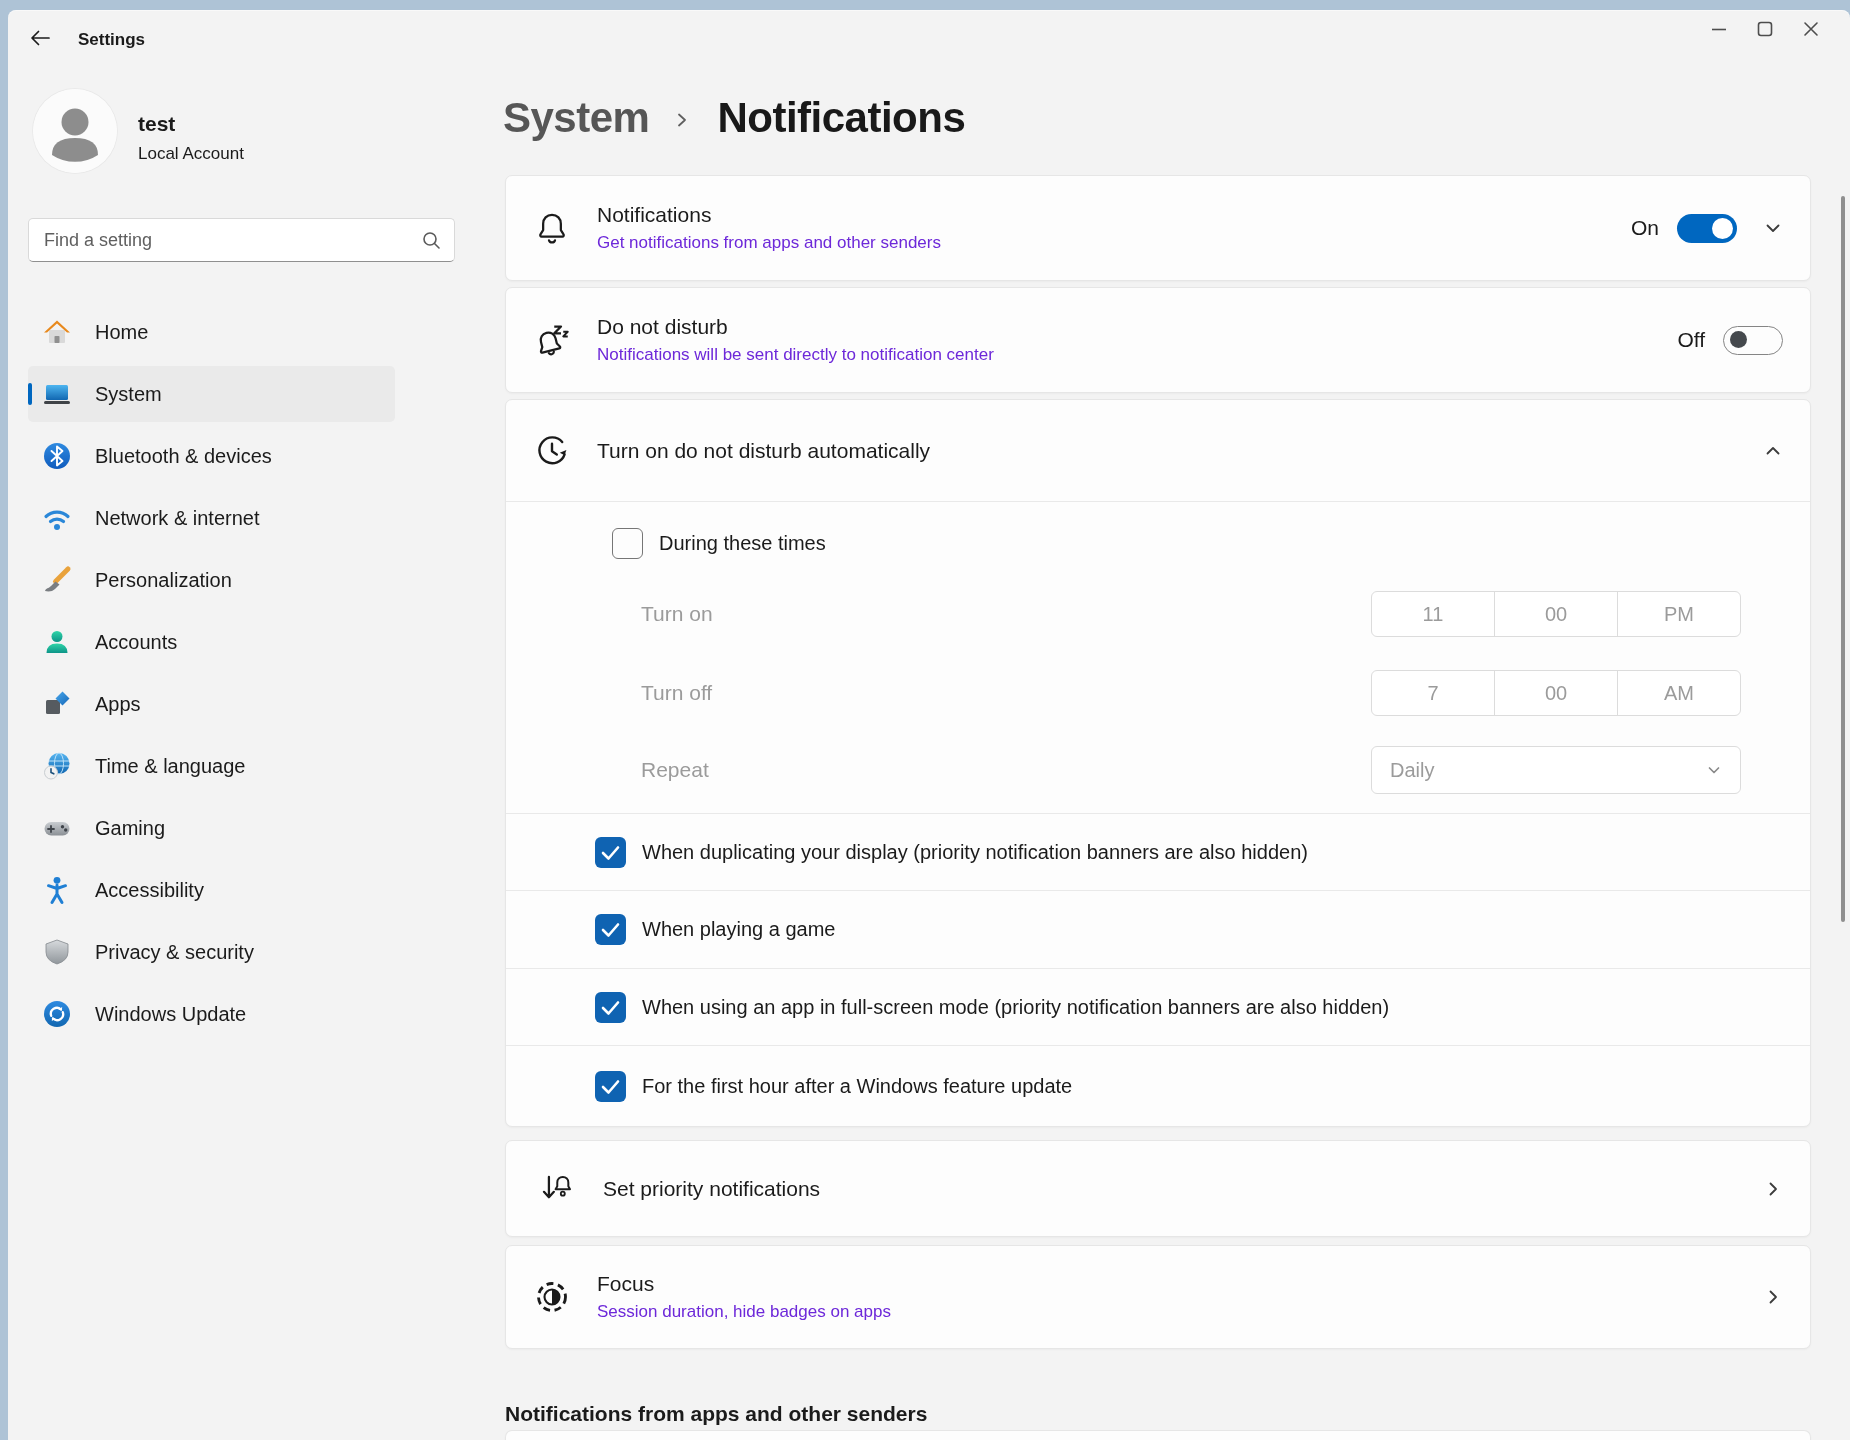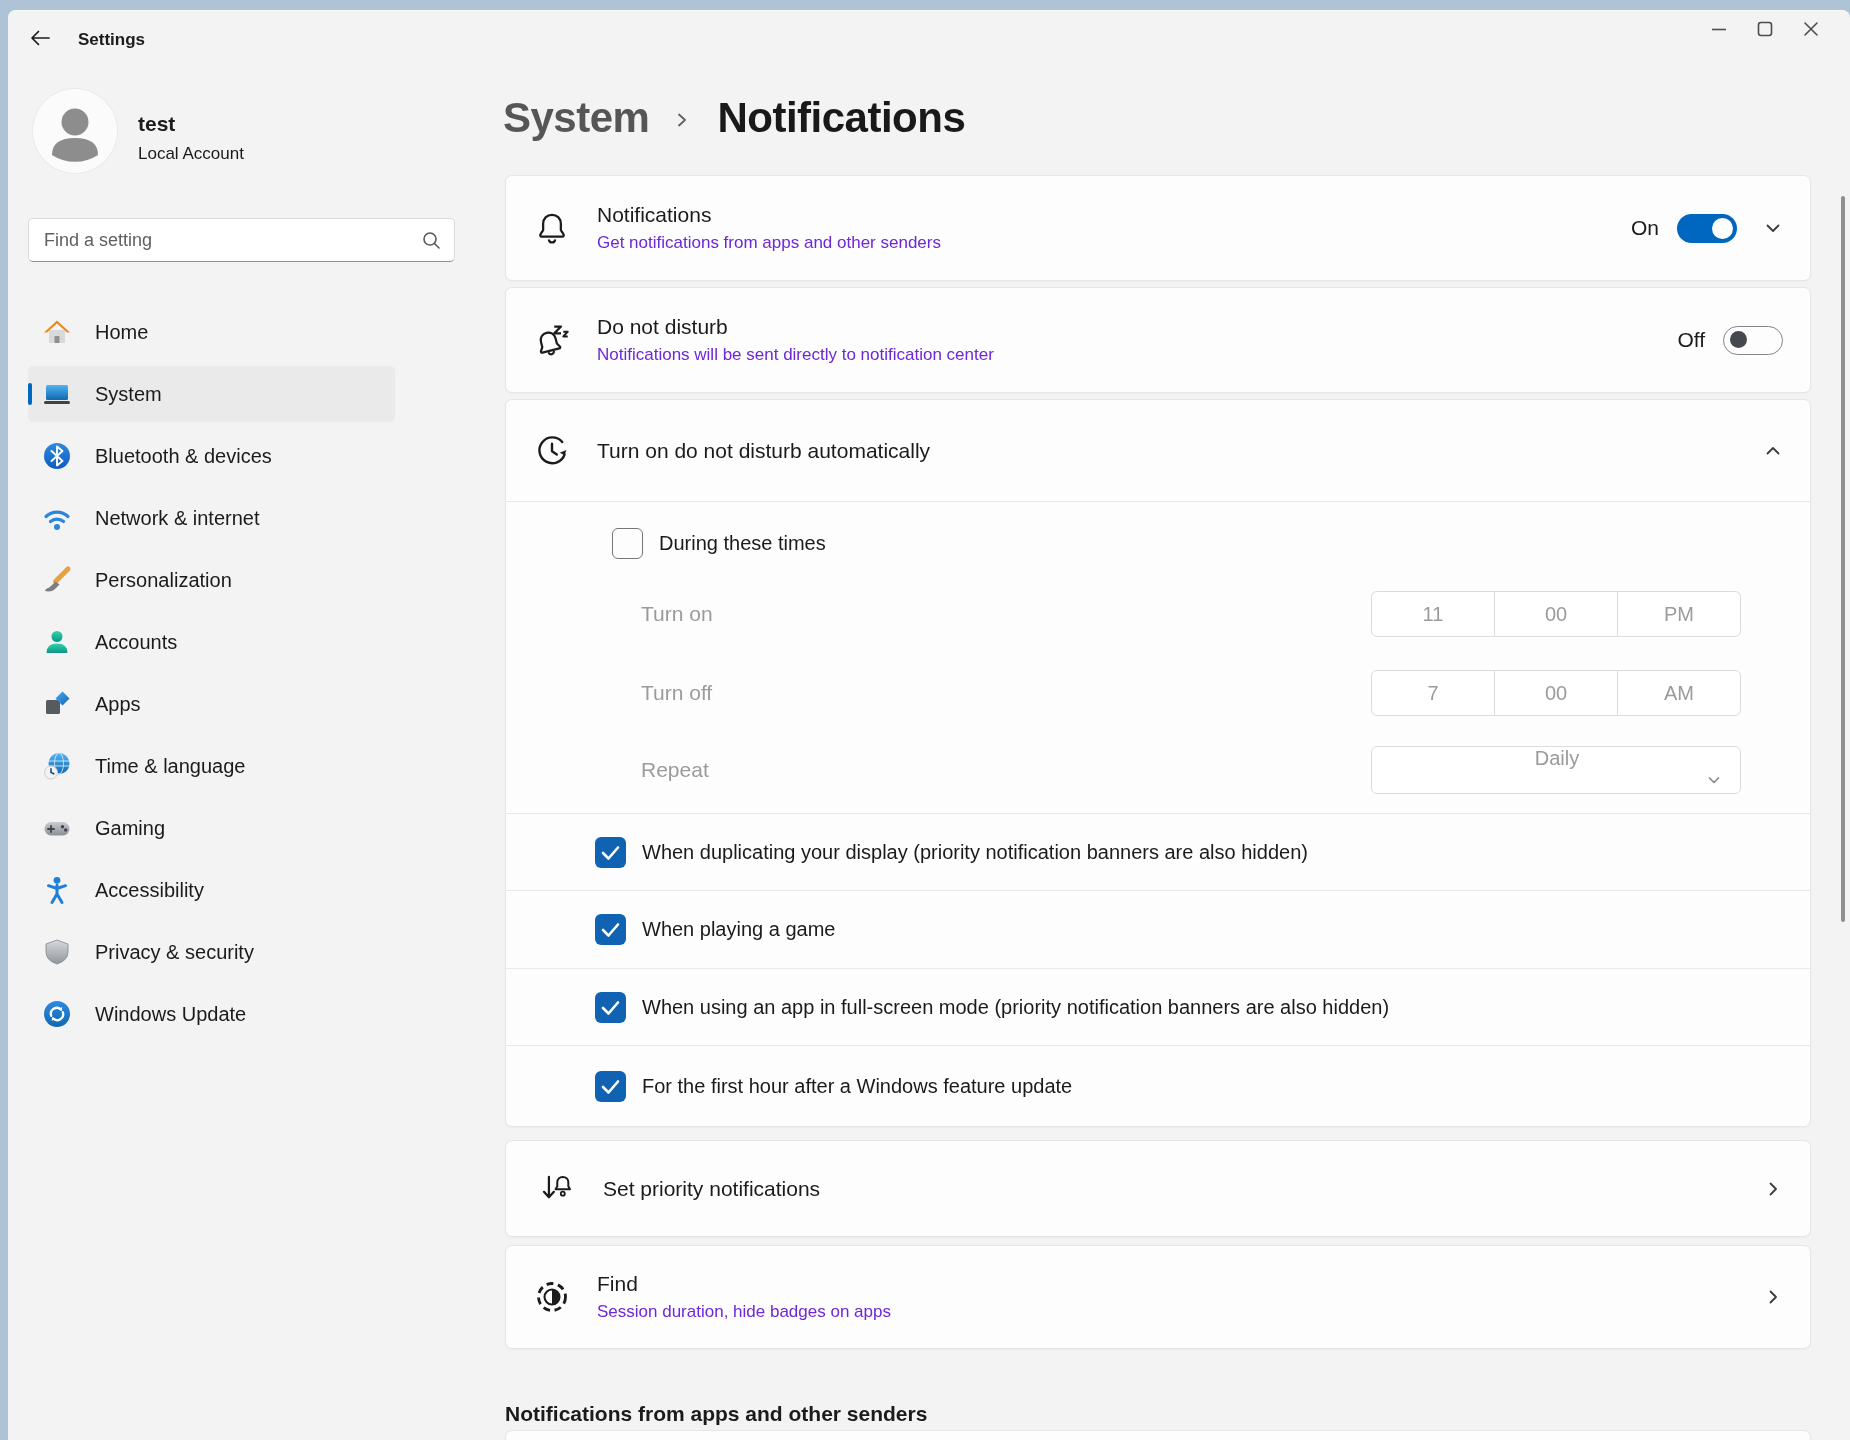--- a/index.html
+++ b/index.html
@@ -79,21 +79,21 @@
   .rl-on { top:191px; line-height:46px; }
   .rl-off { top:270px; line-height:46px; }
   .rl-rep { top:346px; line-height:48px; }
   .fields { position:absolute; left:865px; width:370px; height:46px; background:#ffffff;
     border:1px solid #dcdcdc; border-radius:6px; display:flex; overflow:hidden; }
   .f-on { top:191px; } .f-off { top:270px; }
   .fcell { flex:1; display:flex; align-items:center; justify-content:center; font-size:20px; color:#9b9b9b; }
   .fcell + .fcell { border-left:1px solid #dcdcdc; }
   .dropdown { position:absolute; left:865px; top:346px; width:370px; height:48px; background:#ffffff;
     border:1px solid #dcdcdc; border-radius:6px; display:flex; align-items:center;
-    padding:0 16px 0 18px; font-size:20px; color:#9b9b9b;flex-direction:column; }
+    padding:0 16px 0 18px; font-size:20px; color:#9b9b9b; }
   .cond-row { position:absolute; left:89px; height:40px; display:flex; align-items:center; }
   .cr1 { top:432px; } .cr2 { top:509px; } .cr3 { top:587px; } .cr4 { top:666px; }
   
   .card-4 .crow { padding-left:33px; }
   .card-4 .cicon { width:34px; height:34px; margin-right:30px; flex-basis:34px; }
   .link-title { font-size:21px; }
   .section-heading { position:absolute; left:497px; top:1392px; font-size:21px; font-weight:700; }
   .scrollbar { position:absolute; left:1833px; top:186px; width:4px; height:726px;
     background:#8f8f8f; border-radius:2px; }
 </style>
@@ -473,21 +473,21 @@
   <div class="card card-5">
     <div class="crow">
       <span class="cicon">
         <svg viewBox="0 0 24 24" width="36" height="36">
           <circle cx="12" cy="12" r="9" stroke="#1b1b1b" stroke-width="1.9" fill="none" stroke-dasharray="4.6 3.1"></circle>
           <circle cx="12" cy="12" r="5" stroke="#1b1b1b" stroke-width="1.4" fill="none"></circle>
           <path d="M12 7 a5 5 0 0 1 0 10 Z" fill="#1b1b1b"></path>
         </svg>
       </span>
       <span class="ctext">
-        <span class="ctitle">Find</span>
+        <span class="ctitle">Focus</span>
         <span class="csub">Session duration, hide badges on apps</span>
       </span>
       <span class="cright">
         <svg class="chev" viewBox="0 0 20 20">
           <path d="M7.5 4.5 L13 10 L7.5 15.5" stroke="#3c3c3c" stroke-width="1.8" fill="none" stroke-linecap="round" stroke-linejoin="round"></path>
         </svg>
       </span>
     </div>
   </div>
 

